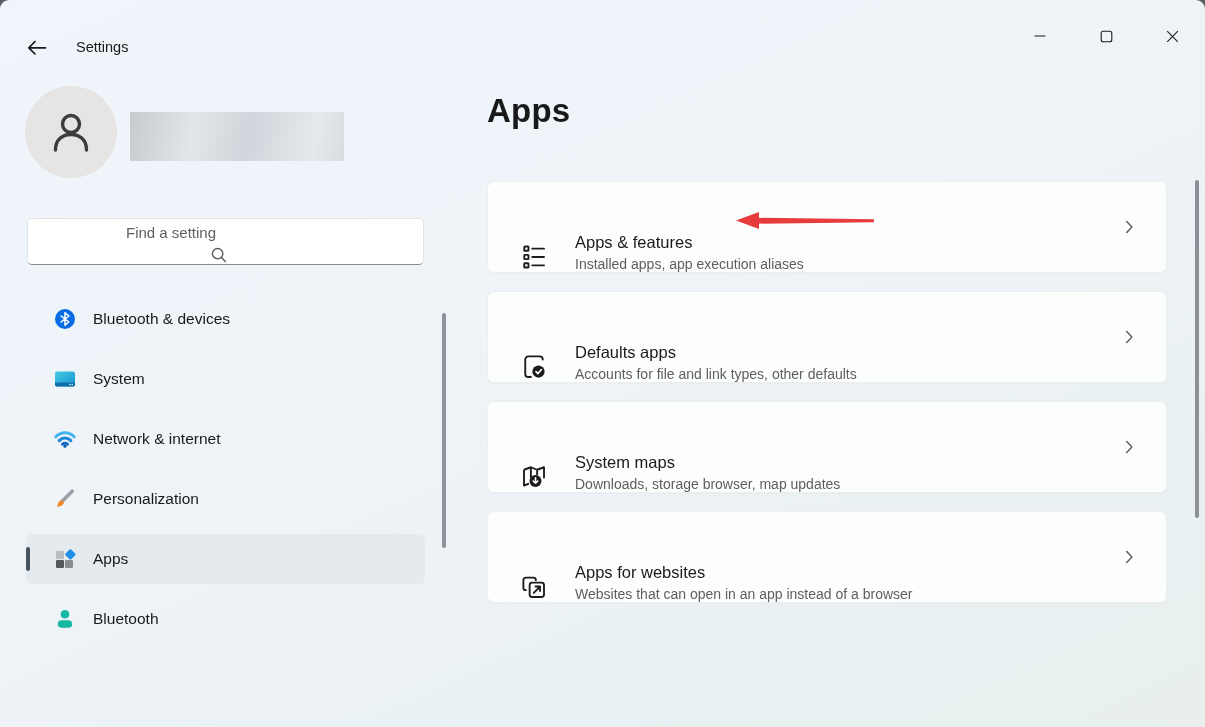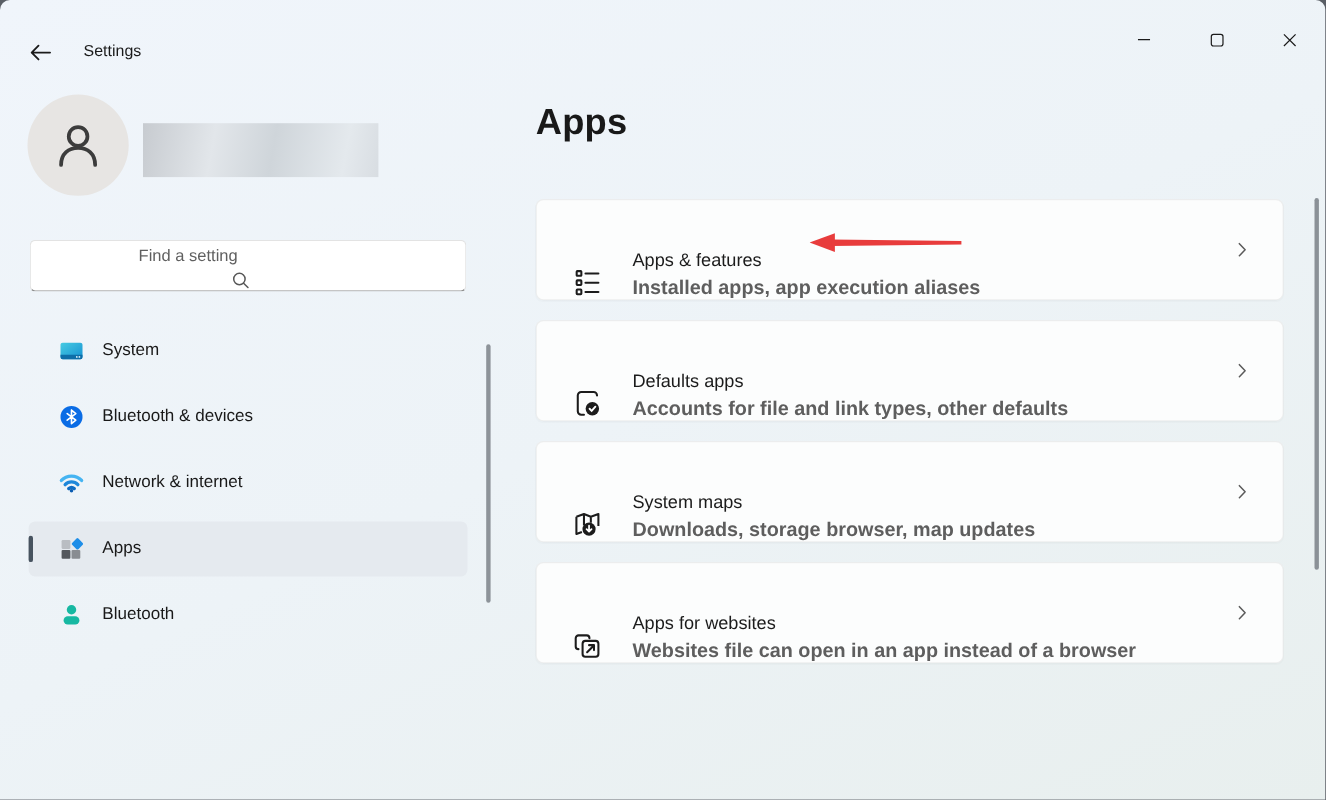--- a/index.html
+++ b/index.html
@@ -29,21 +29,21 @@
   .nav-item.selected { background:#e5eaef; }
   .accent-pill { position:absolute; left:0px; top:13px; width:3.5px; height:24px; border-radius:2px; background:#47535f; }
   .side-scrollbar { position:absolute; left:442px; top:313px; width:3.5px; height:235px; border-radius:2px; background:#8d9399; cursor:grab; }
   
   .page-title { position:absolute; left:487px; top:92px; font-size:33px; font-weight:700; color:#191919; letter-spacing:.2px; }
   .cards { position:absolute; left:487px; top:181px; width:680px; }
   .card { position:relative; width:680px; height:92px; margin-bottom:18px; background:#fcfdfd; border:1px solid rgba(0,0,0,0.06); border-radius:7px; display:flex; align-items:flex-end; cursor:pointer; box-shadow:0 1px 1px rgba(0,0,0,0.02); }
   .card .c-icon { width:30px; height:30px; margin-left:31px; display:flex; }
   .card .c-text { margin-left:26px; display:flex; flex-direction:column; gap:4px; }
   .card .c-title { font-size:16.5px; color:#1b1b1b; }
-  .card .c-sub { font-size:18px; color:#5e5e5e;font-weight:bold; }
+  .card .c-sub { font-size:14px; color:#5e5e5e; }
   .card .chev { position:absolute; right:26px; top:50%; transform:translateY(-50%); display:flex; }
   .annotation-arrow { position:absolute; left:248px; top:29px; }
   .main-scrollbar { position:absolute; left:1195px; top:180px; width:4px; height:338px; border-radius:2px; background:#8b9197; cursor:grab; }
 </style>
 </head>
 <body>
 
 <div class="window">
 
   <div class="titlebar">
@@ -98,57 +98,66 @@
           <line x1="14.4" y1="14.4" x2="19" y2="19" stroke="#585858" stroke-width="1.6" stroke-linecap="round"></line>
         </svg>
     </span>
   </div>
 
   <div class="nav">
 
     <div class="nav-item">
       <span class="icon">
         <svg width="24" height="24" viewBox="0 0 24 24">
+            <circle cx="12" cy="12" r="10" fill="#0a6ce5"></circle>
+            <path d="M12 5.8 V18.2 M12 5.8 L15.9 9 L8.1 15 M12 18.2 L15.9 15 L8.1 9" stroke="#ffffff" stroke-width="1.5" fill="none" stroke-linejoin="round" stroke-linecap="round"></path>
+          </svg>
+      </span>
+      <span class="label">Bluetooth &amp; devices</span>
+    </div>
+
+    <div class="nav-item">
+      <span class="icon">
+        <svg width="24" height="24" viewBox="0 0 24 24">
             <defs>
               <linearGradient id="sysg" x1="0" y1="0" x2="1" y2="1">
                 <stop offset="0" stop-color="#46cbe2"></stop>
                 <stop offset="1" stop-color="#1691d2"></stop>
               </linearGradient>
             </defs>
             <rect x="2" y="4.5" width="20" height="15" rx="2" fill="url(#sysg)"></rect>
             <path d="M2 15.5 h20 v2 a2 2 0 0 1 -2 2 h-16 a2 2 0 0 1 -2 -2 z" fill="#0e6ea8"></path>
             <circle cx="16.8" cy="17.5" r=".8" fill="#dff5fd"></circle>
             <circle cx="19.2" cy="17.5" r=".8" fill="#dff5fd"></circle>
           </svg>
       </span>
       <span class="label">System</span>
     </div>
 
     <div class="nav-item">
       <span class="icon">
         <svg width="24" height="24" viewBox="0 0 24 24">
-            <circle cx="12" cy="12" r="10" fill="#0a6ce5"></circle>
-            <path d="M12 5.8 V18.2 M12 5.8 L15.9 9 L8.1 15 M12 18.2 L15.9 15 L8.1 9" stroke="#ffffff" stroke-width="1.5" fill="none" stroke-linejoin="round" stroke-linecap="round"></path>
-          </svg>
-      </span>
-      <span class="label">Bluetooth &amp; devices</span>
-    </div>
-
-    <div class="nav-item">
-      <span class="icon">
-        <svg width="24" height="24" viewBox="0 0 24 24">
             <path d="M2.8 9.8 A12.5 12.5 0 0 1 21.2 9.8" stroke="#45b4f2" stroke-width="3" fill="none" stroke-linecap="round"></path>
             <path d="M6.2 13.6 A8 8 0 0 1 17.8 13.6" stroke="#1d87da" stroke-width="3" fill="none" stroke-linecap="round"></path>
             <path d="M9.5 17.2 A4 4 0 0 1 14.5 17.2" stroke="#0f6cc2" stroke-width="3" fill="none" stroke-linecap="round"></path>
             <circle cx="12" cy="19.2" r="1.6" fill="#0a5cb2"></circle>
           </svg>
       </span>
       <span class="label">Network &amp; internet</span>
     </div>
 
+    <div class="nav-item">
+      <span class="icon">
+        <svg width="24" height="24" viewBox="0 0 24 24">
+            <path d="M19.2 4.2 L9.2 14.2" stroke="#9aa0a6" stroke-width="3.6" stroke-linecap="round"></path>
+            <path d="M8.6 12.9 C6 13.6 4.6 15.9 4.2 19.8 C7.8 19.6 10.2 18.3 11.1 15.5 Z" fill="#f0882a"></path>
+          </svg>
+      </span>
+      <span class="label">Personalization</span>
+    </div>
 
     <div class="nav-item selected">
       <span class="accent-pill"></span>
       <span class="icon">
         <svg width="24" height="24" viewBox="0 0 24 24">
             <rect x="3" y="4" width="8" height="8" rx="1" fill="#b9bdc2"></rect>
             <rect x="3" y="13" width="8" height="8" rx="1" fill="#54585d"></rect>
             <rect x="12" y="13" width="8" height="8" rx="1" fill="#888c91"></rect>
             <rect x="13.4" y="3.4" width="8" height="8" rx="1.2" transform="rotate(45 17.4 7.4)" fill="#1e8ee8"></rect>
           </svg>
@@ -245,21 +254,21 @@
     <div class="card">
       <span class="c-icon">
         <svg width="30" height="30" viewBox="0 0 24 24" fill="none" stroke="#1c1c1c" stroke-width="1.5" stroke-linecap="round" stroke-linejoin="round">
             <path d="M5.5 14.5 a2 2 0 0 1 -2 -2 v-6 a2 2 0 0 1 2 -2 h6 a2 2 0 0 1 2 2"></path>
             <rect x="8.5" y="8.5" width="11.5" height="11.5" rx="2"></rect>
             <path d="M11.8 16.7 L16.7 11.8 M13.2 11.6 h3.6 v3.6"></path>
           </svg>
       </span>
       <span class="c-text">
         <span class="c-title">Apps for websites</span>
-        <span class="c-sub">Websites file can open in an app instead of a browser</span>
+        <span class="c-sub">Websites that can open in an app instead of a browser</span>
       </span>
       <span class="chev">
         <svg width="22" height="22" viewBox="0 0 24 24">
             <path d="M9.5 6 L15.2 12 L9.5 18" stroke="#5a5a5a" stroke-width="1.5" fill="none" stroke-linecap="round" stroke-linejoin="round"></path>
           </svg>
       </span>
     </div>
 
   </div>
 

